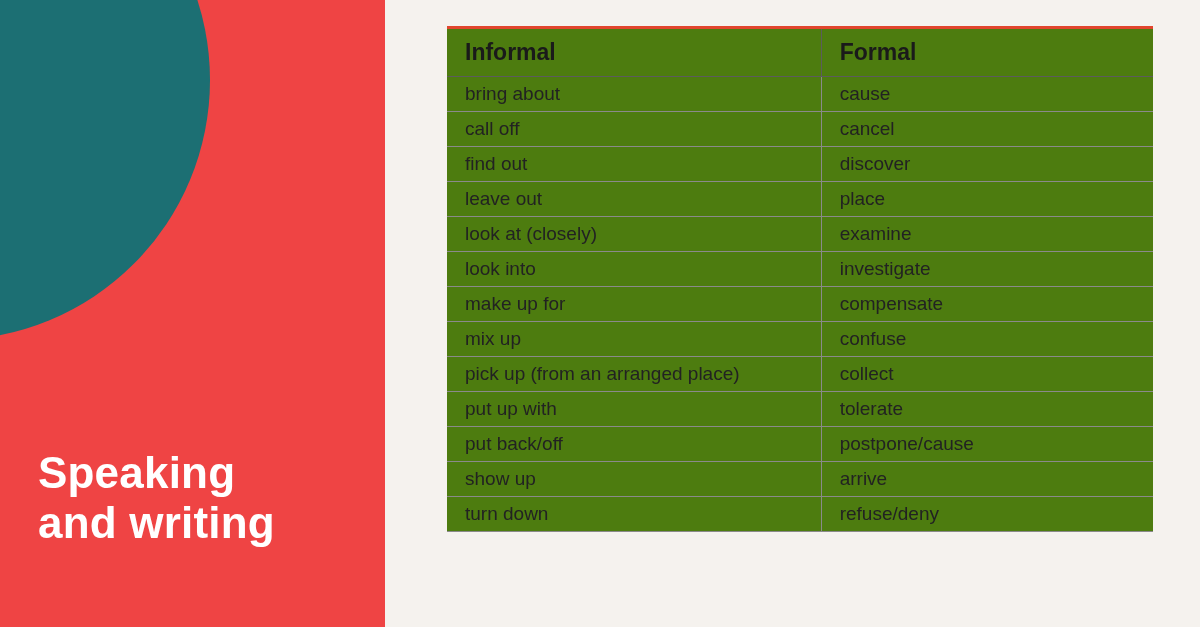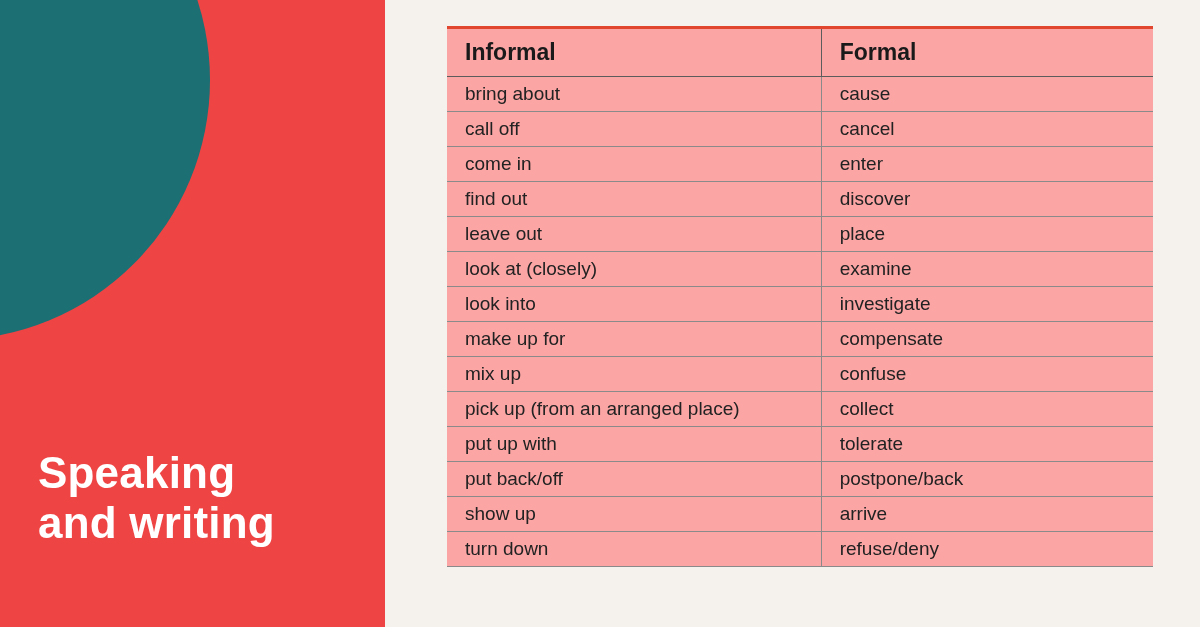--- a/index.html
+++ b/index.html
@@ -37,21 +37,21 @@
     font-size: 44px;
     line-height: 1.15;
     font-weight: 600;
     letter-spacing: 0.2px;
   }
   .table-wrap {
     position: absolute;
     left: 447px;
     top: 26px;
     width: 706px;
-    background: #fca5a5;
+    background: #4d7c0f;
     border-top: 3px solid #e1462e;
   }
   table {
     width: 100%;
     border-collapse: collapse;
     table-layout: fixed;
   }
   th {
     text-align: left;
     font-size: 23px;
@@ -100,24 +100,20 @@
     <tbody id="table-body">
     <tr>
           <td>bring about</td>
           <td>cause</td>
         </tr>
         <tr>
           <td>call off</td>
           <td>cancel</td>
         </tr>
         <tr>
-          <td>come in</td>
-          <td>enter</td>
-        </tr>
-        <tr>
           <td>find out</td>
           <td>discover</td>
         </tr>
         <tr>
           <td>leave out</td>
           <td>place</td>
         </tr>
         <tr>
           <td>look at (closely)</td>
           <td>examine</td>
@@ -137,21 +133,21 @@
         <tr>
           <td>pick up (from an arranged place)</td>
           <td>collect</td>
         </tr>
         <tr>
           <td>put up with</td>
           <td>tolerate</td>
         </tr>
         <tr>
           <td>put back/off</td>
-          <td>postpone/back</td>
+          <td>postpone/cause</td>
         </tr>
         <tr>
           <td>show up</td>
           <td>arrive</td>
         </tr>
         <tr>
           <td>turn down</td>
           <td>refuse/deny</td>
         </tr>
       </tbody>

